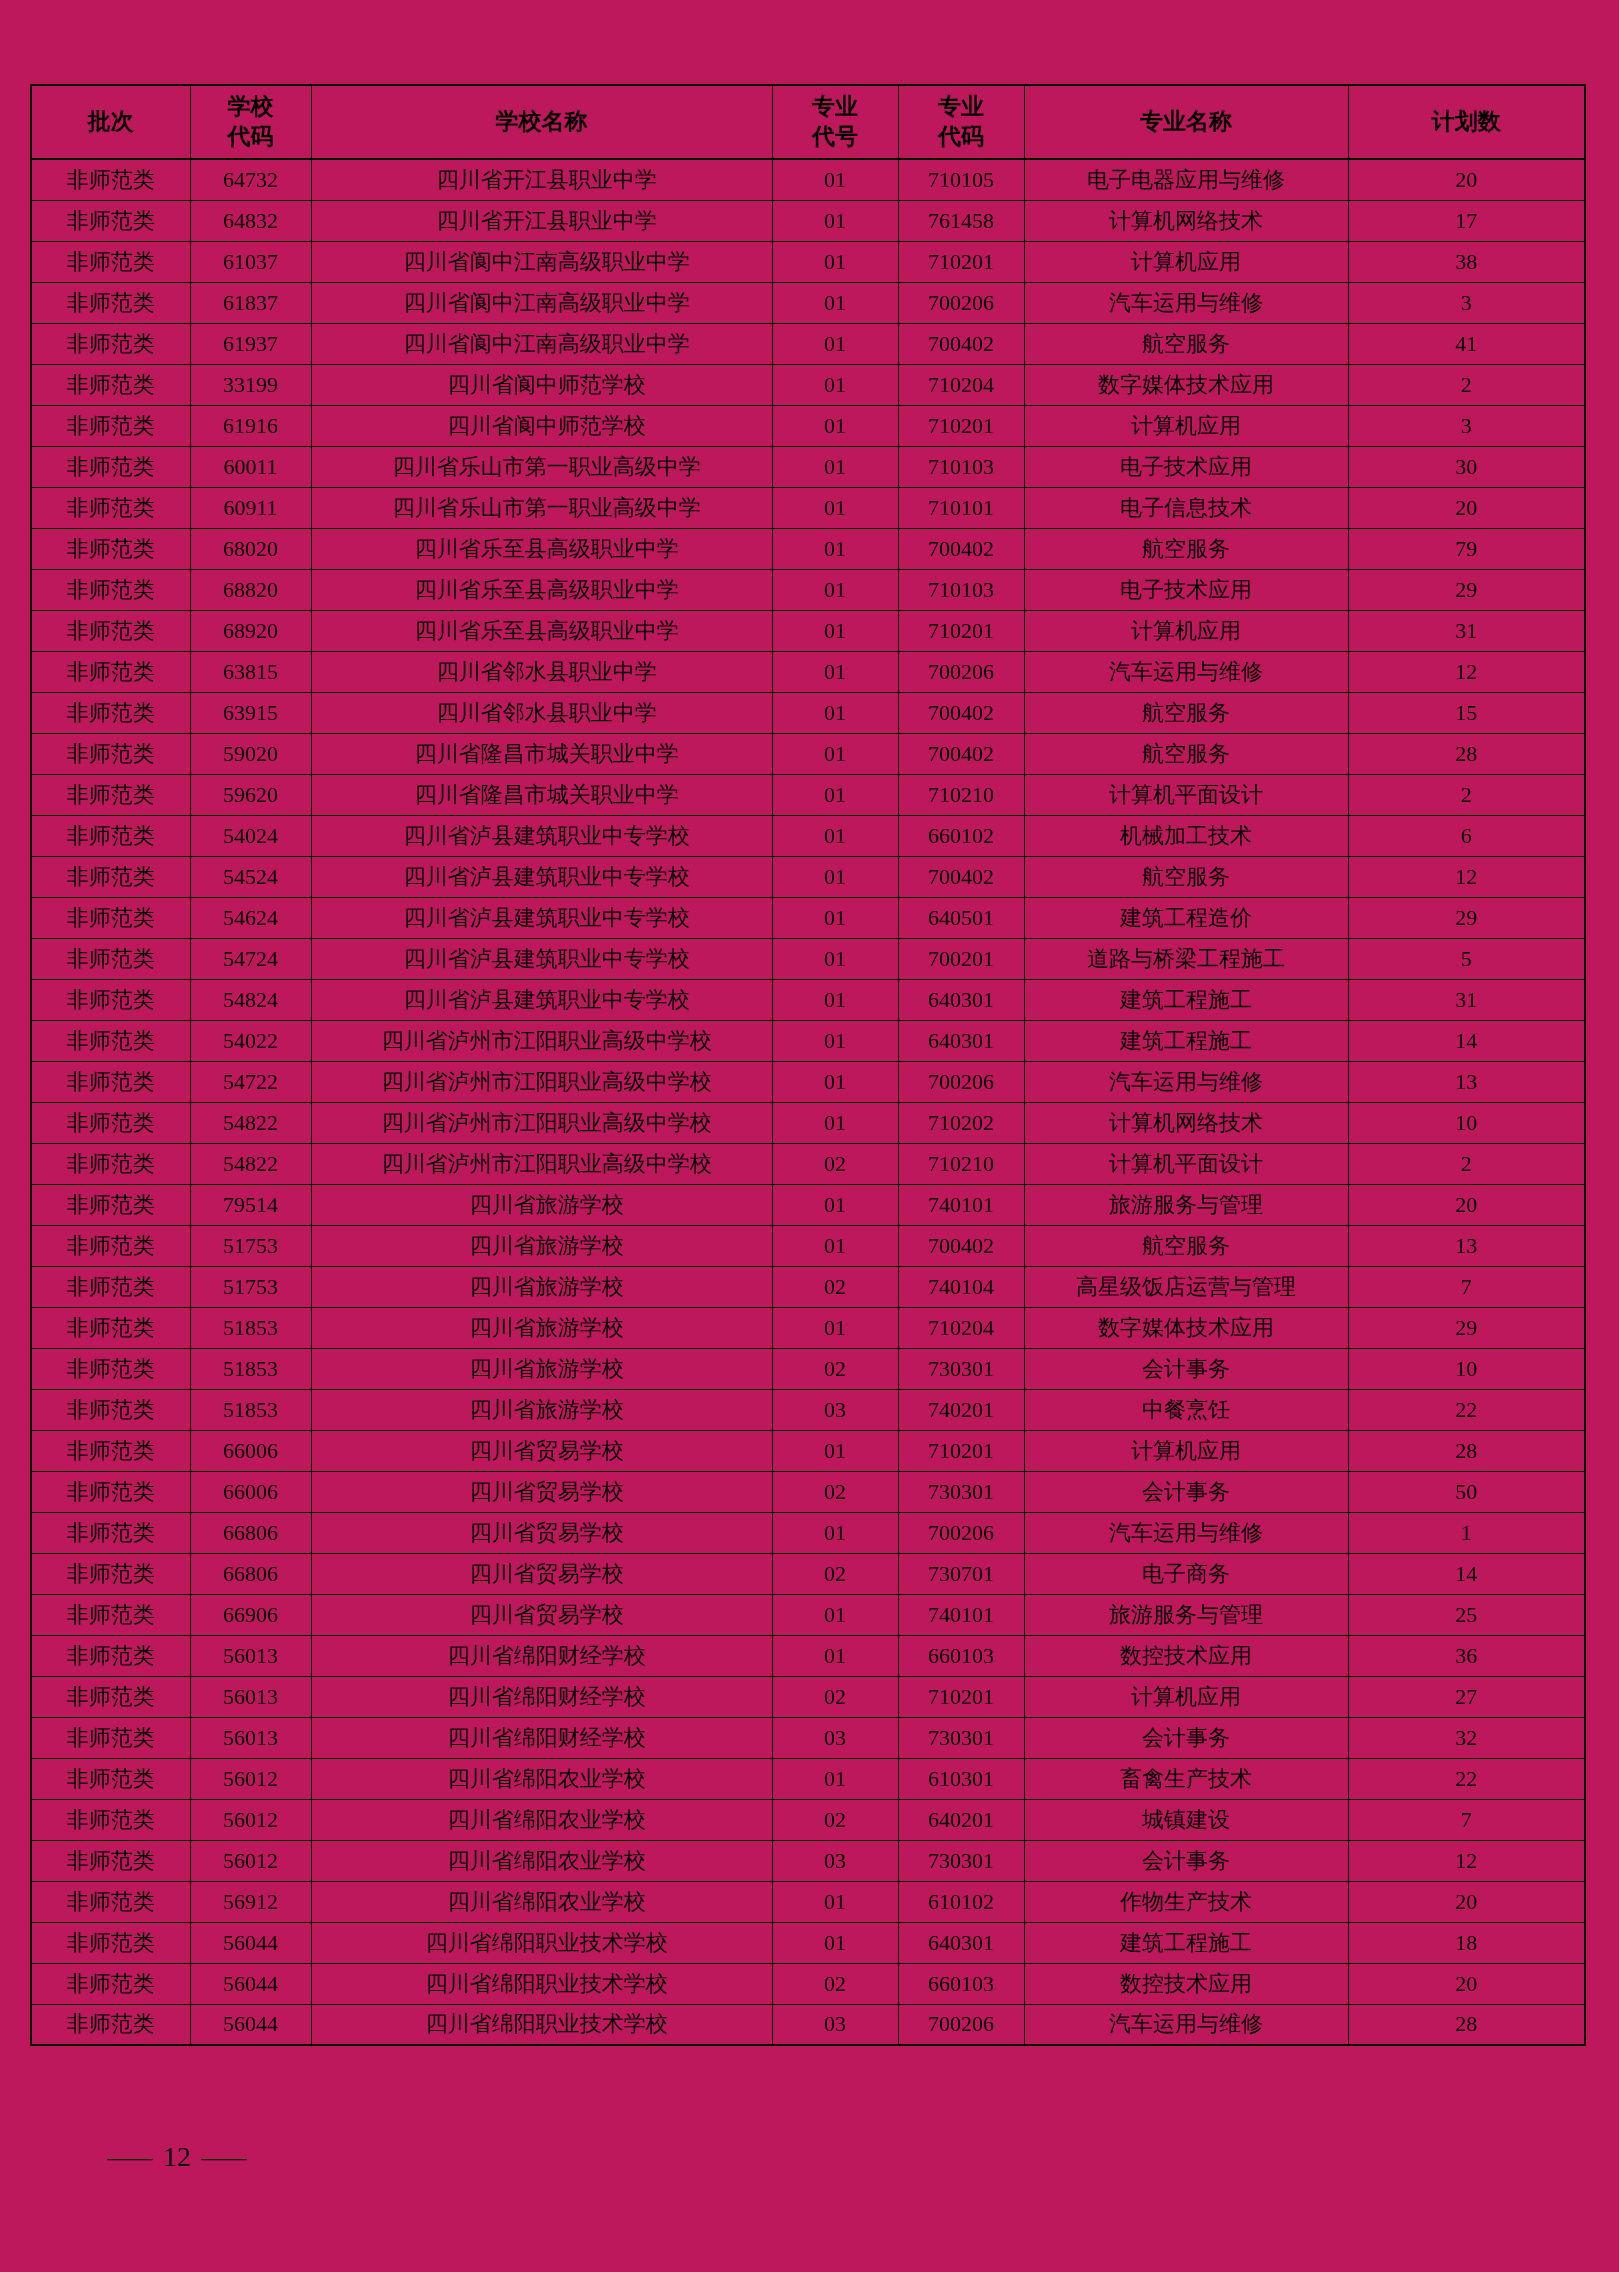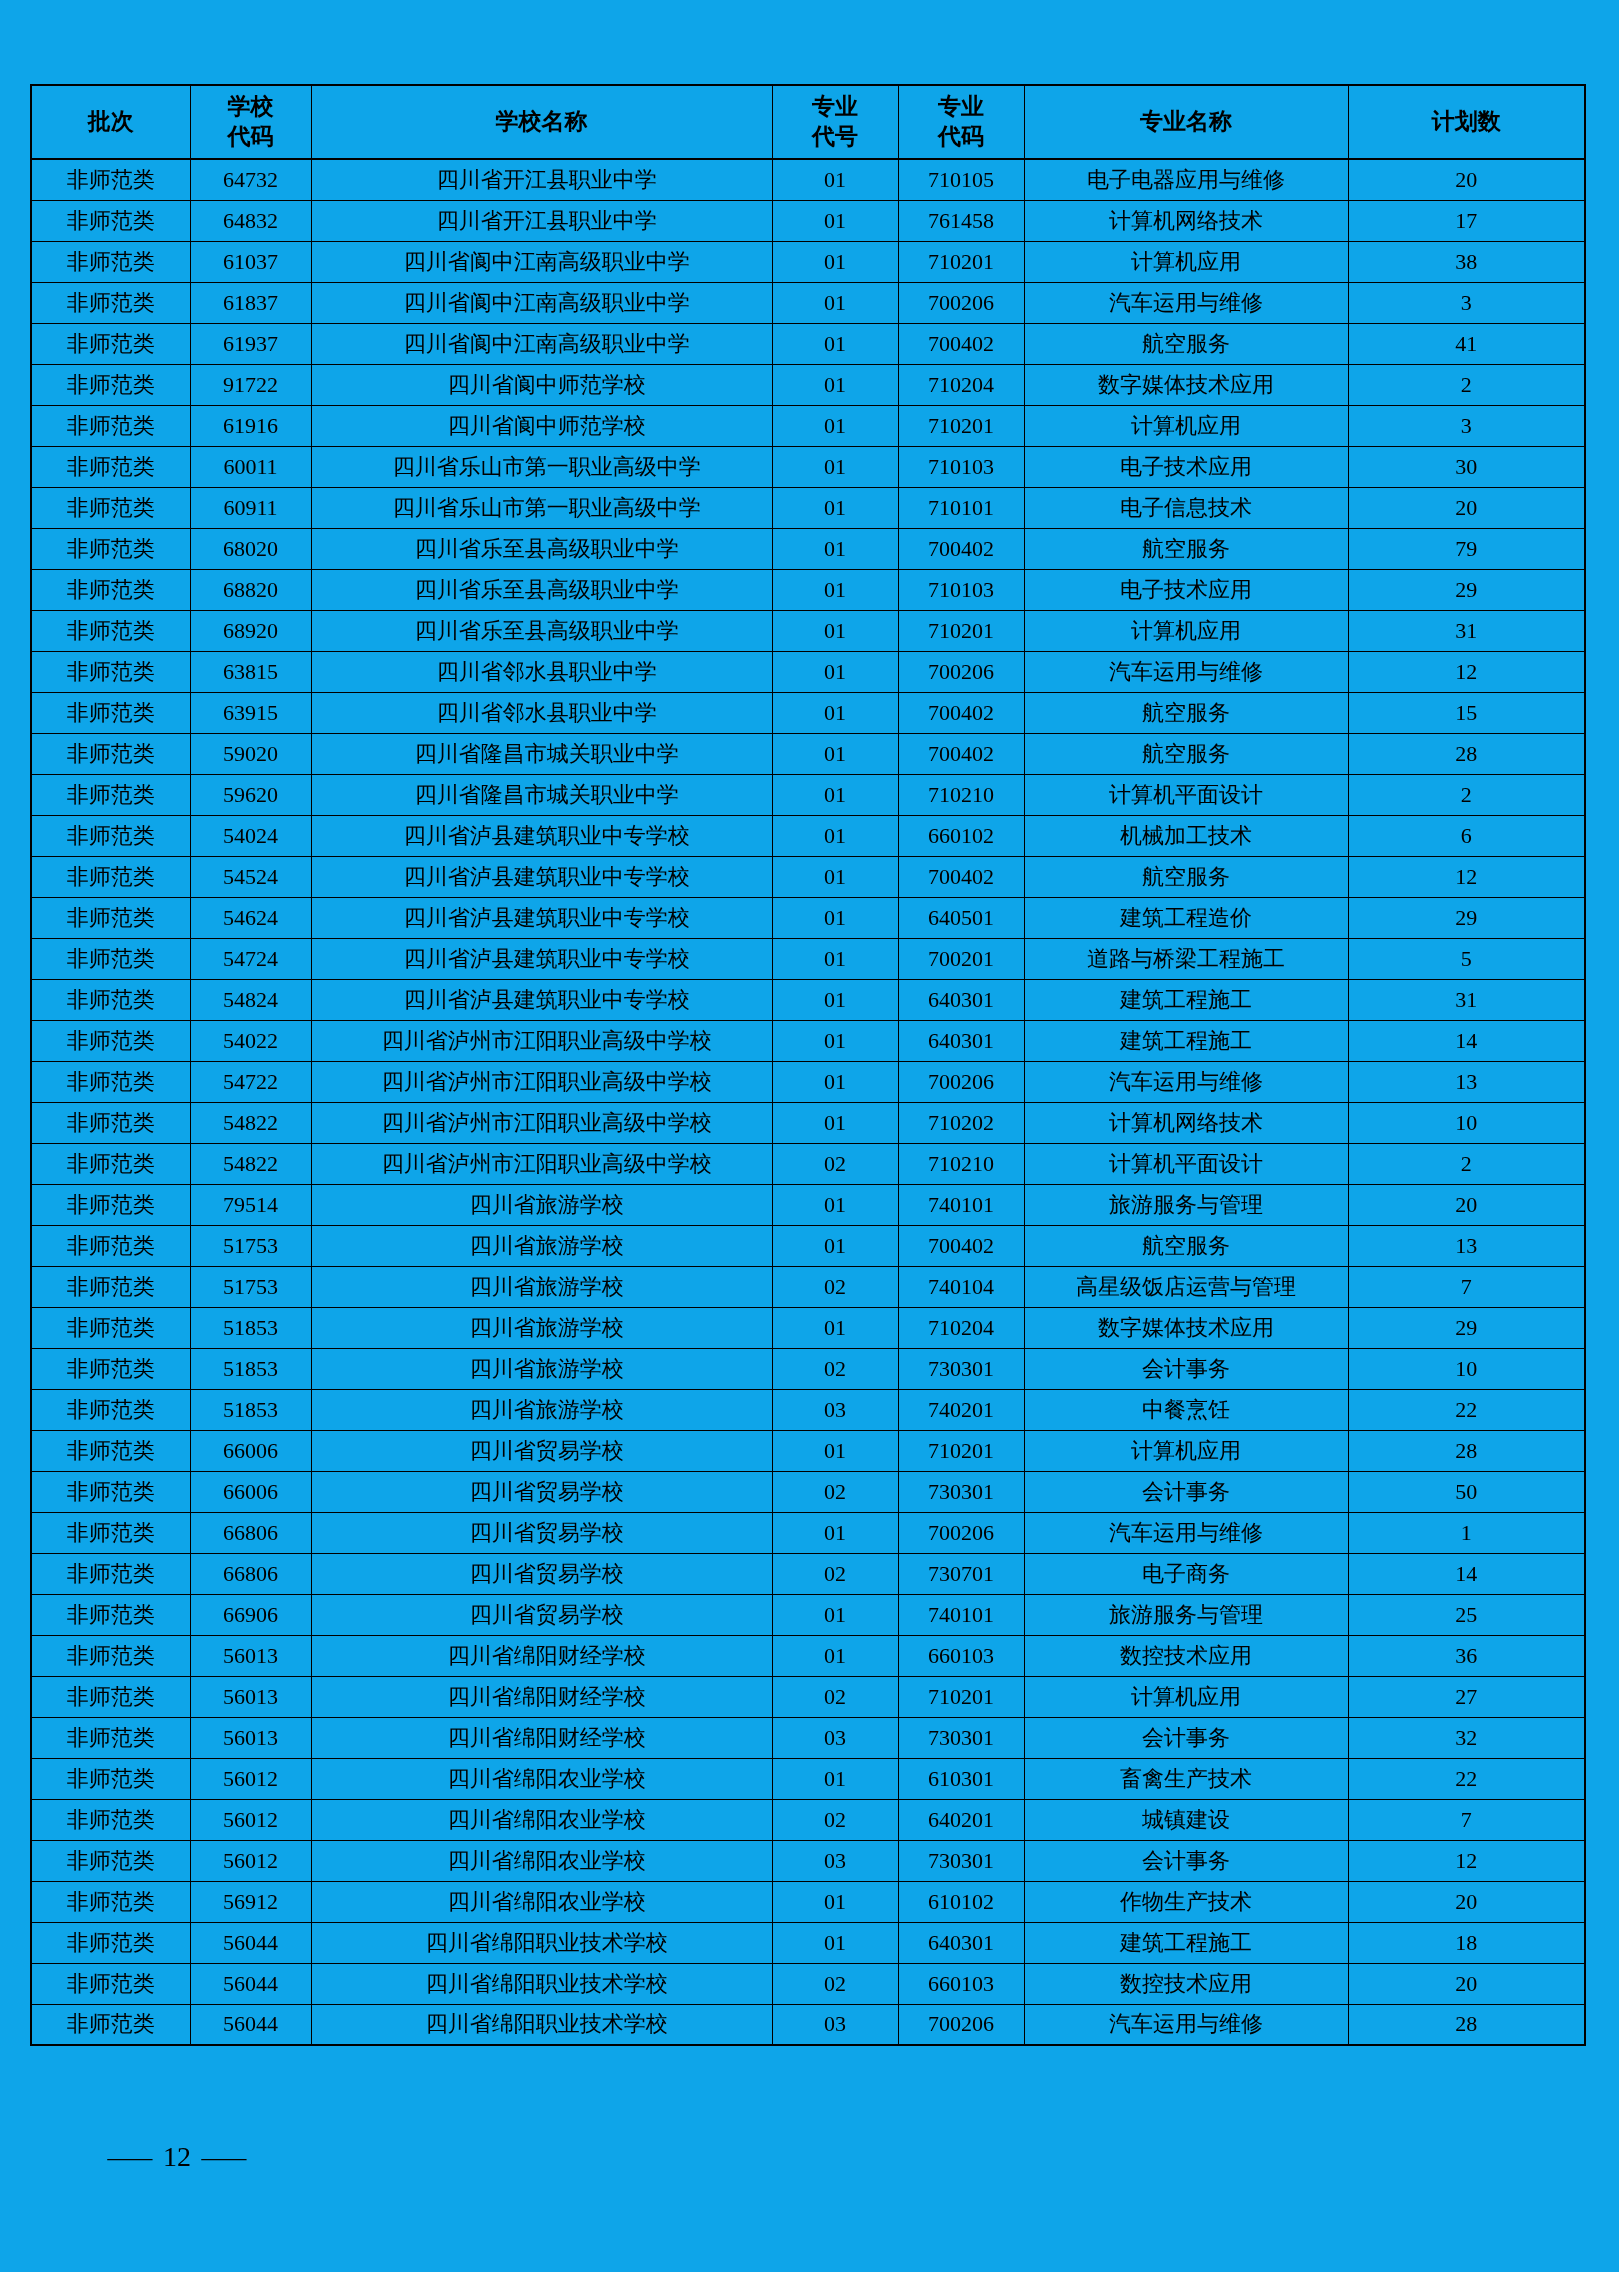--- a/index.html
+++ b/index.html
@@ -10,21 +10,21 @@
   body {
     width: 1619px;
     height: 2273px;
     position: relative;
     font-family: "Liberation Serif", "DejaVu Serif", serif;
     color: #000;
   }
   .page {
     position: absolute;
     inset: 0;
-    background: #0ea5e9;
+    background: #be185d;
   }
   table.doc-table {
     position: absolute;
     left: 30px;
     top: 84px;
     width: 1554px;
     border-collapse: collapse;
     table-layout: fixed;
     border: 2.2px solid #000;
   }
@@ -162,21 +162,21 @@
           <td>非师范类</td>
           <td>61937</td>
           <td class="left">四川省阆中江南高级职业中学</td>
           <td>01</td>
           <td>700402</td>
           <td>航空服务</td>
           <td>41</td>
         </tr>
         <tr>
           <td>非师范类</td>
-          <td>91722</td>
+          <td>33199</td>
           <td class="left">四川省阆中师范学校</td>
           <td>01</td>
           <td>710204</td>
           <td>数字媒体技术应用</td>
           <td>2</td>
         </tr>
         <tr>
           <td>非师范类</td>
           <td>61916</td>
           <td class="left">四川省阆中师范学校</td>

